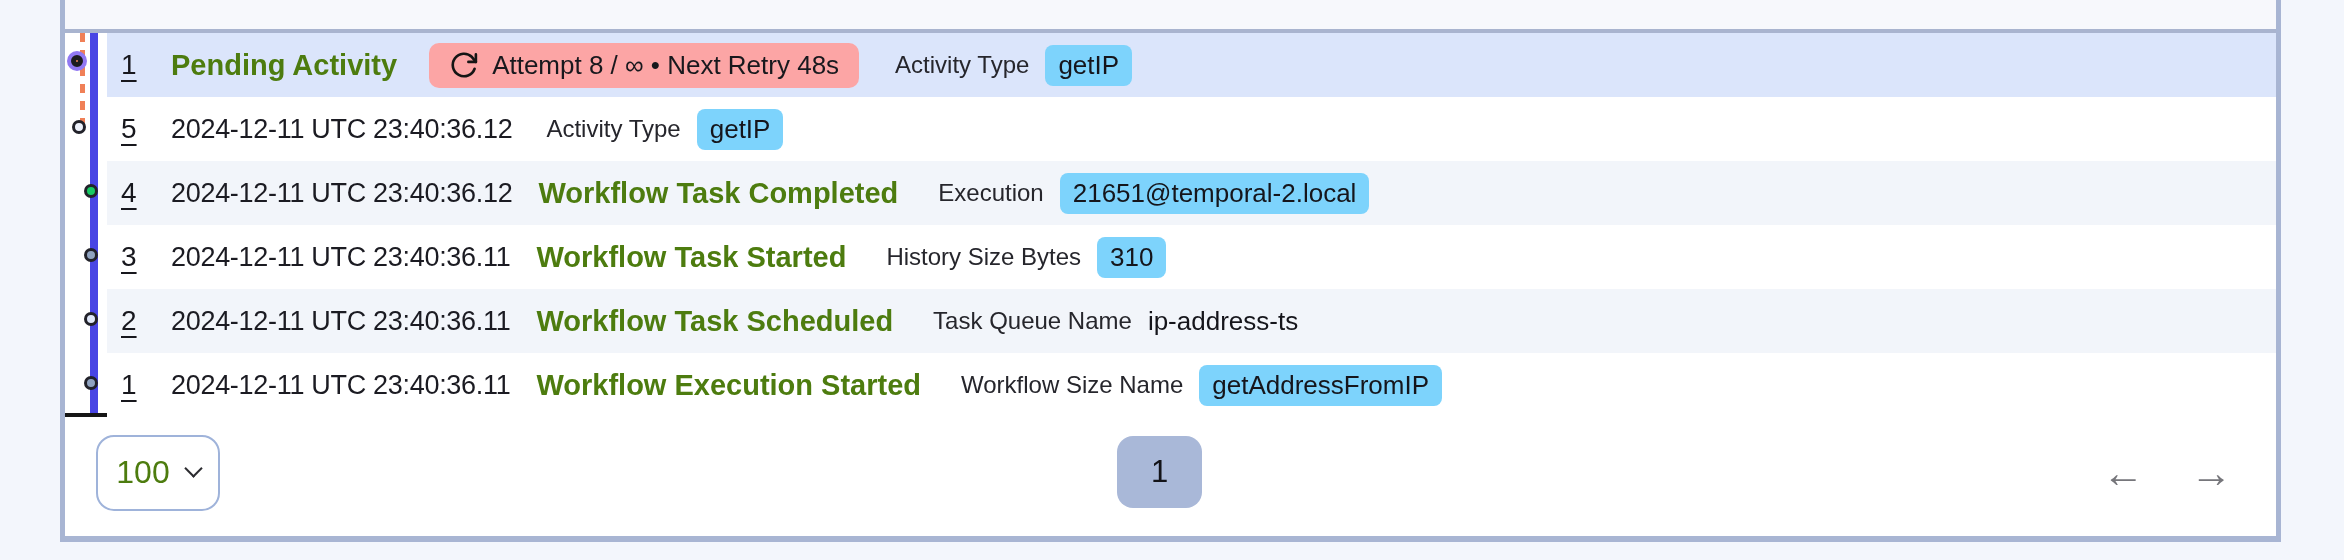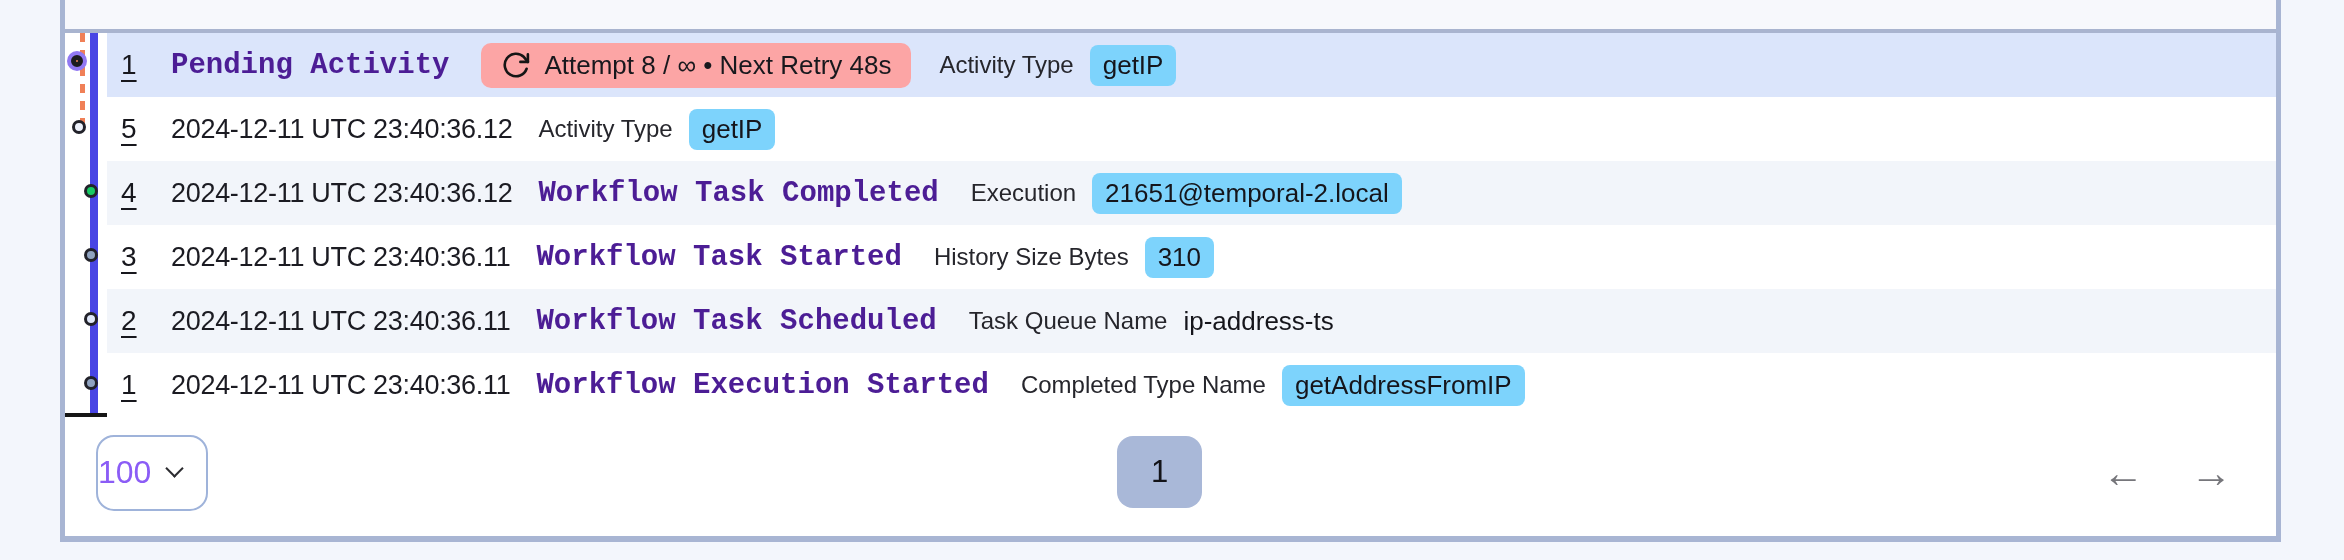--- a/index.html
+++ b/index.html
@@ -81,40 +81,40 @@
   }
   .ts {
     font-size: 27px;
     color: #1b1b22;
     letter-spacing: -0.3px;
     margin-right: 26px;
   }
   .ename {
     font-size: 29px;
     font-weight: 700;
-    color: #4c1d95;
+    color: #4d7c0f;
     margin-right: 32px;
-    font-family: Liberation Mono, monospace;
   }
   .retry-badge {
     display: inline-flex;
     align-items: center;
     gap: 13px;
     background: #fca5a5;
     border-radius: 10px;
     padding: 7px 20px;
     font-size: 26px;
     font-weight: 500;
     color: #18181d;
     margin-right: 28px;
   }
   .alabel {
     font-size: 24px;
     color: #26262c;
     margin-right: 16px;
+    margin-left: 8px;
   }
   .aval-badge {
     background: #7dd3fc;
     border-radius: 8px;
     padding: 5px 13px;
     font-size: 26px;
     color: #15151b;
   }
   .aval-link {
     font-size: 26px;
@@ -124,29 +124,30 @@
   }
   .pagination {
     height: 111px;
     position: relative;
     display: flex;
     align-items: center;
     background: #ffffff;
   }
   .page-size-select {
     margin-left: 31px;
-    width: 112px; height: 76px;
+    width: 124px; height: 76px;
     background: #ffffff;
     border: 2.5px solid #9fb3da;
     border-radius: 18px;
     display: flex;
     align-items: center;
+    justify-content: center;
     gap: 17px;
     font-size: 32px;
-    color: #8b5cf6;
+    color: #4d7c0f;
     cursor: pointer;
   }
   .chevron-down {
     width: 13px; height: 13px;
     border-right: 2.5px solid #2c2c30;
     border-bottom: 2.5px solid #2c2c30;
     transform: rotate(45deg);
     margin-top: -8px;
   }
   .page-btn {
@@ -241,21 +242,21 @@
         <span class="ts">2024-12-11 UTC 23:40:36.11</span>
         <span class="ename">Workflow Task Scheduled</span>
         <span class="alabel">Task Queue Name</span>
         <span class="aval-link">ip-address-ts</span>
       </div>
 
       <div class="row">
         <span class="eid">1</span>
         <span class="ts">2024-12-11 UTC 23:40:36.11</span>
         <span class="ename">Workflow Execution Started</span>
-        <span class="alabel">Completed Type Name</span>
+        <span class="alabel">Workflow Size Name</span>
         <span class="aval-badge">getAddressFromIP</span>
       </div>
 
     </div>
   </div>
 
   <div class="pagination">
     <div class="page-size-select">
       <span>100</span>
       <span class="chevron-down"></span>

